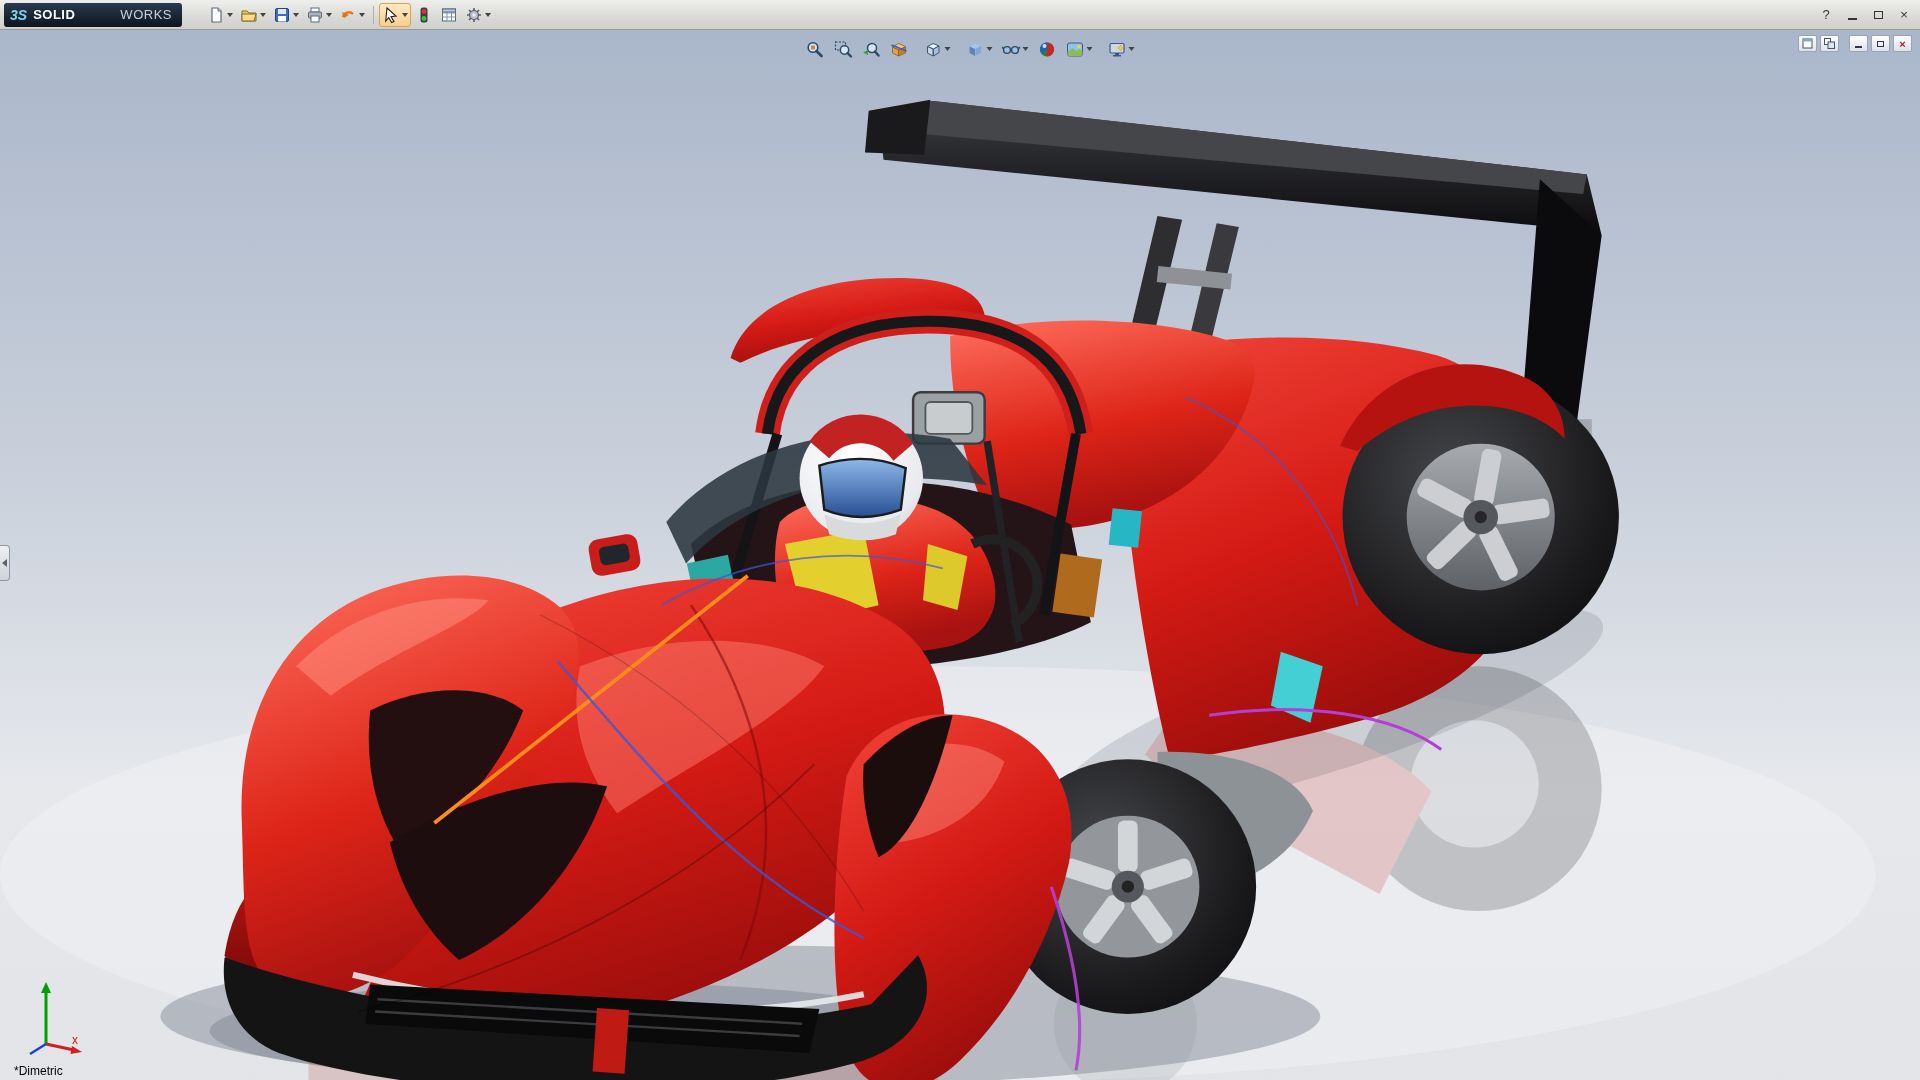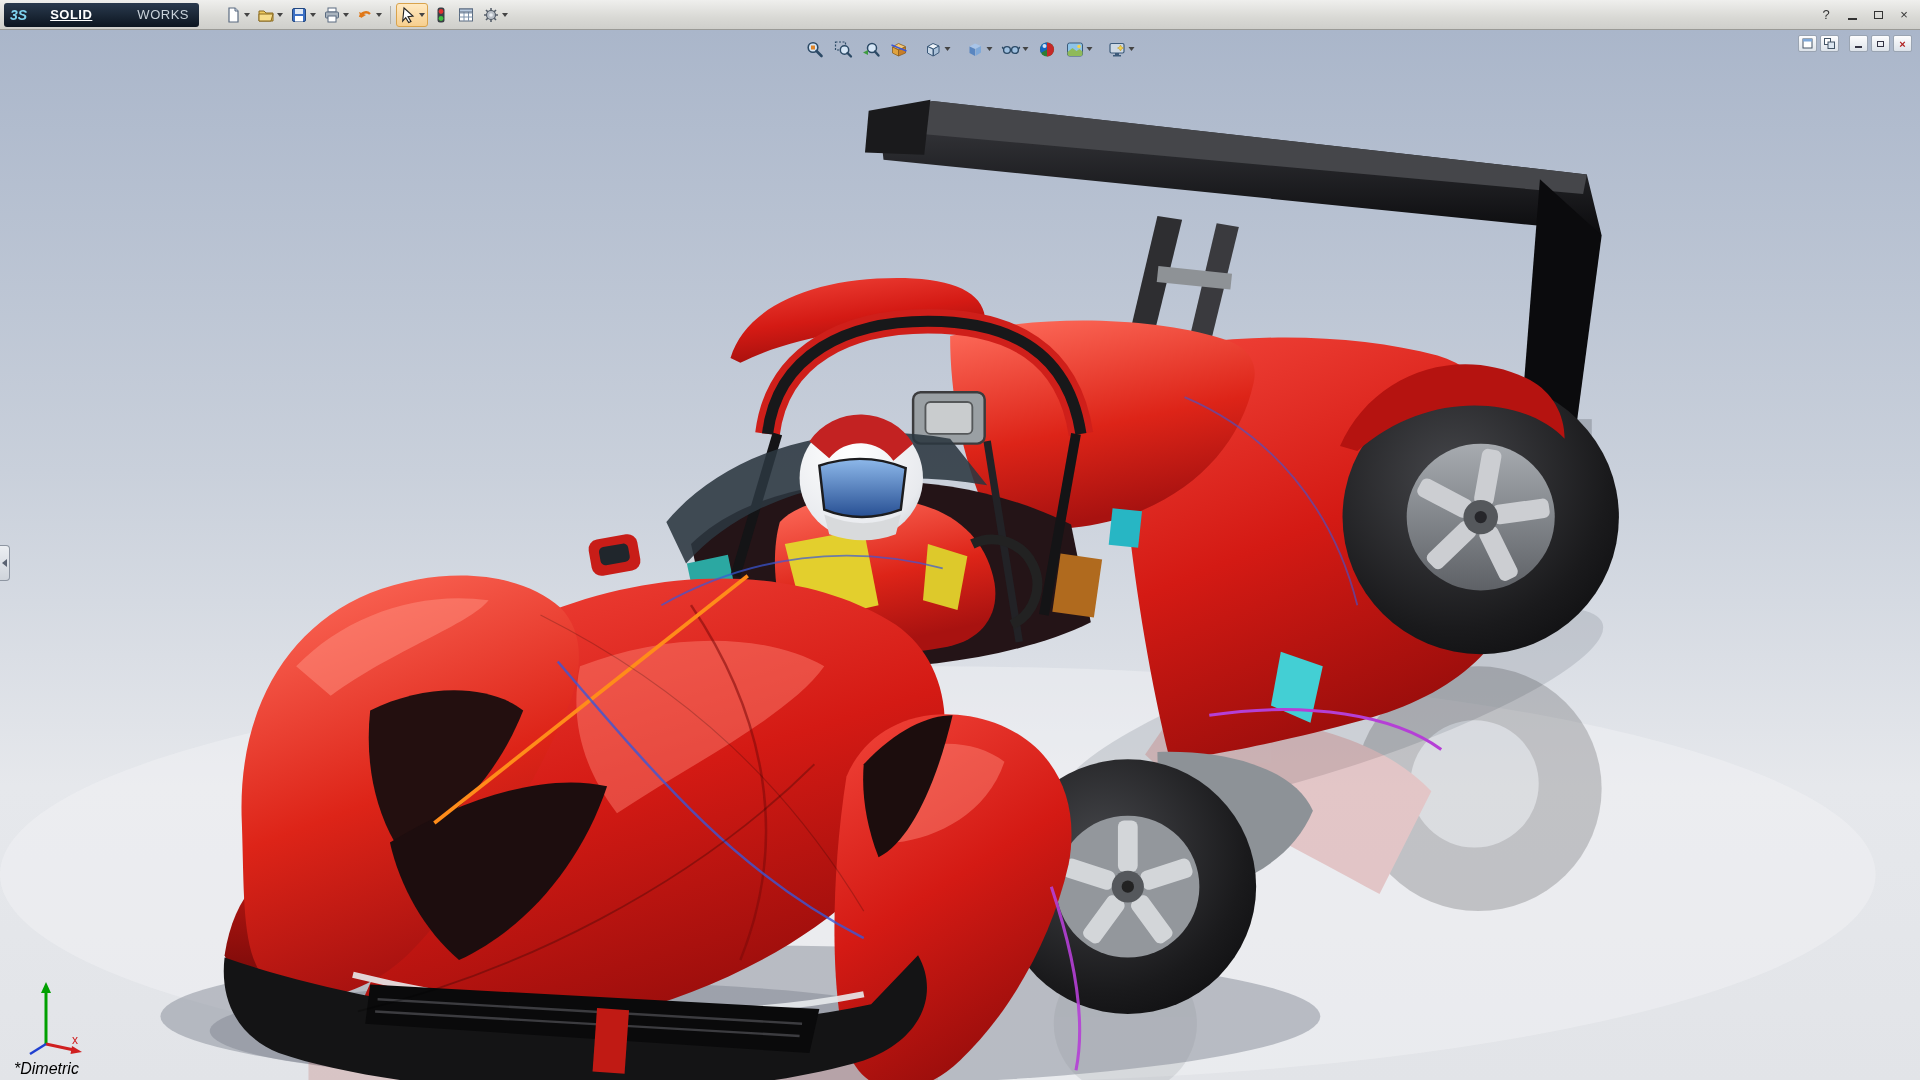--- a/index.html
+++ b/index.html
@@ -4,26 +4,26 @@
 <style>
   * { box-sizing: border-box; margin: 0; padding: 0; }
   html,body { width:1920px; height:1080px; overflow:hidden;
     font-family:"Liberation Sans","DejaVu Sans",sans-serif; }
   .app { width:1920px; height:1080px; display:flex; flex-direction:column; background:#d6d6d3; }
 
   
   .titlebar { position:relative; height:30px; flex:0 0 30px;
     background:linear-gradient(#efefed,#d9d9d5 60%,#cfcfcb);
     border-bottom:1px solid #9a9a96; display:flex; align-items:center; padding:0 4px; z-index:5; }
-  .brand { display:flex; align-items:center; gap:23px; background:linear-gradient(#2a3a4e,#0c1520);
+  .brand { display:flex; align-items:center; gap:6px; background:linear-gradient(#2a3a4e,#0c1520);
     border-radius:3px; padding:2px 10px 2px 6px; height:24px; margin-right:22px; }
   .logo-mark { color:#7fd4f0; font-weight:bold; font-style:italic; font-size:14px; }
   .brand-text { color:#fff; font-size:13px; letter-spacing:.5px; }
   .brand-text .light { color:#c9d2da; font-weight:normal;padding-left:45px; }
-  .brand-text .bold { font-weight:bold;text-decoration:underline; }
+  .brand-text .bold { font-weight:bold; }
   .tb { display:flex; align-items:center; gap:1px; }
   .tb-btn { display:flex; align-items:center; height:24px; padding:0 2px; border-radius:3px; border:1px solid transparent; }
   .tb-btn.active { background:linear-gradient(#ffe9c2,#f7cf8e); border:1px solid #d9a34c; }
   .tb-btn svg { width:18px; height:18px; }
   .caret { width:0; height:0; border-left:3px solid transparent; border-right:3px solid transparent;
     border-top:4px solid #444; margin-left:2px; }
   .tb-sep { width:1px; height:18px; background:#b0b0ac; margin:0 4px; }
   .title-center { position:absolute; left:0; right:0; text-align:center; font-size:13px; color:#1c1c1c; pointer-events:none; }
   .winbtns { margin-left:auto; display:flex; align-items:center; gap:2px; }
   .wb { width:24px; height:20px; display:flex; align-items:center; justify-content:center;
@@ -47,21 +47,21 @@
   .dc { width:19px; height:17px; display:flex; align-items:center; justify-content:center;
     border:1px solid #9aa4b2; background:linear-gradient(#fdfdfe,#dde3ea); border-radius:2px;
     font-size:11px; color:#334; }
   .dc svg { width:11px; height:11px; }
   .dc .mini-bar2 { width:7px; height:2px; background:#334; margin-top:7px; }
   .dc .restore-box2 { width:7px; height:6px; border:1.2px solid #334; }
   .dc.close-x { color:#b02020; font-weight:bold; }
   .dc-sep { width:4px; }
 
   
-  .view-label { position:absolute; left:14px; bottom:2px; font-size:16px; color:#000;font-style:italic; }
+  .view-label { position:absolute; left:14px; bottom:2px; font-size:12px; color:#000; }
   .triad { position:absolute; left:16px; bottom:22px; width:74px; height:84px; }
 
   
   .panel-tab { position:absolute; left:0; top:49%; width:10px; height:36px;
     background:linear-gradient(#eceff3,#cfd4db); border:1px solid #8e96a2; border-left:none;
     border-radius:0 4px 4px 0; display:flex; align-items:center; justify-content:center; }
   .panel-tab .tri { width:0; height:0; border-top:4px solid transparent; border-bottom:4px solid transparent;
     border-right:5px solid #5a6372; }
 </style>
 </head>

